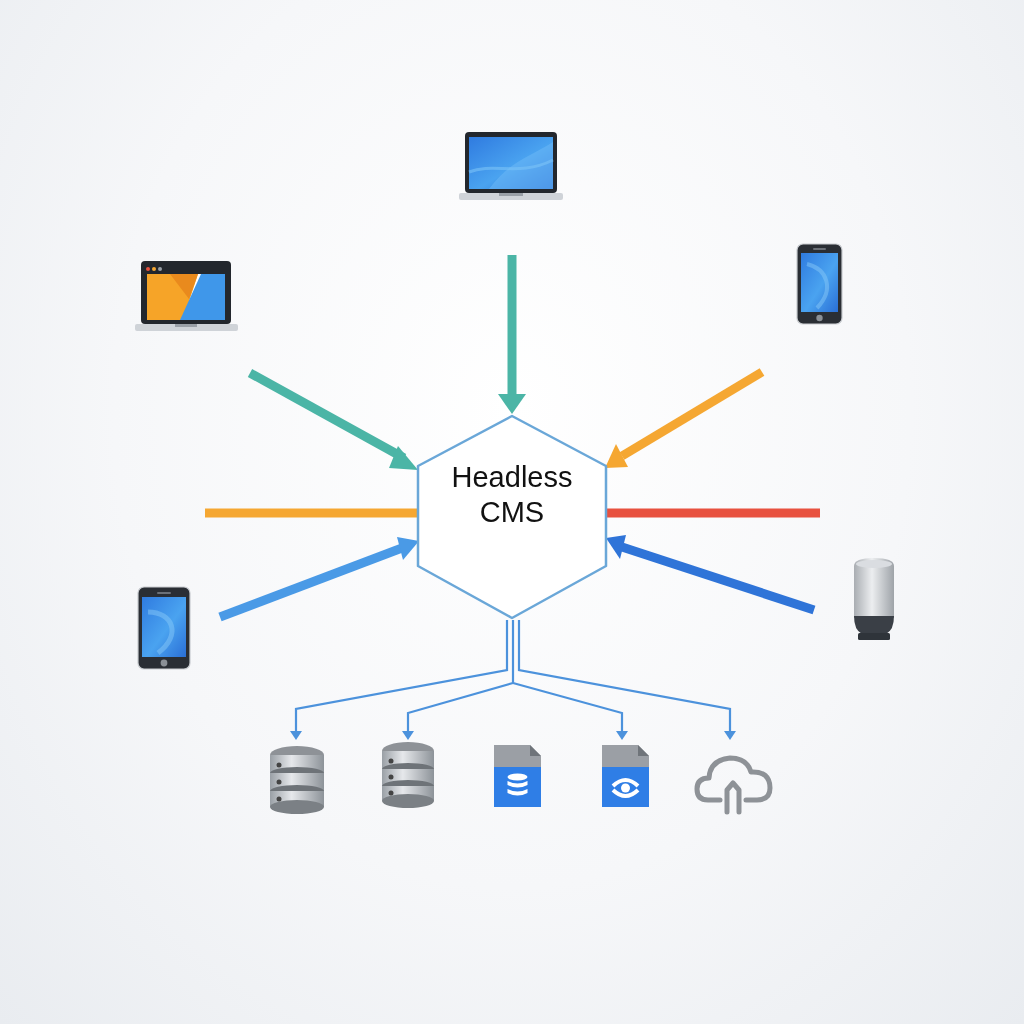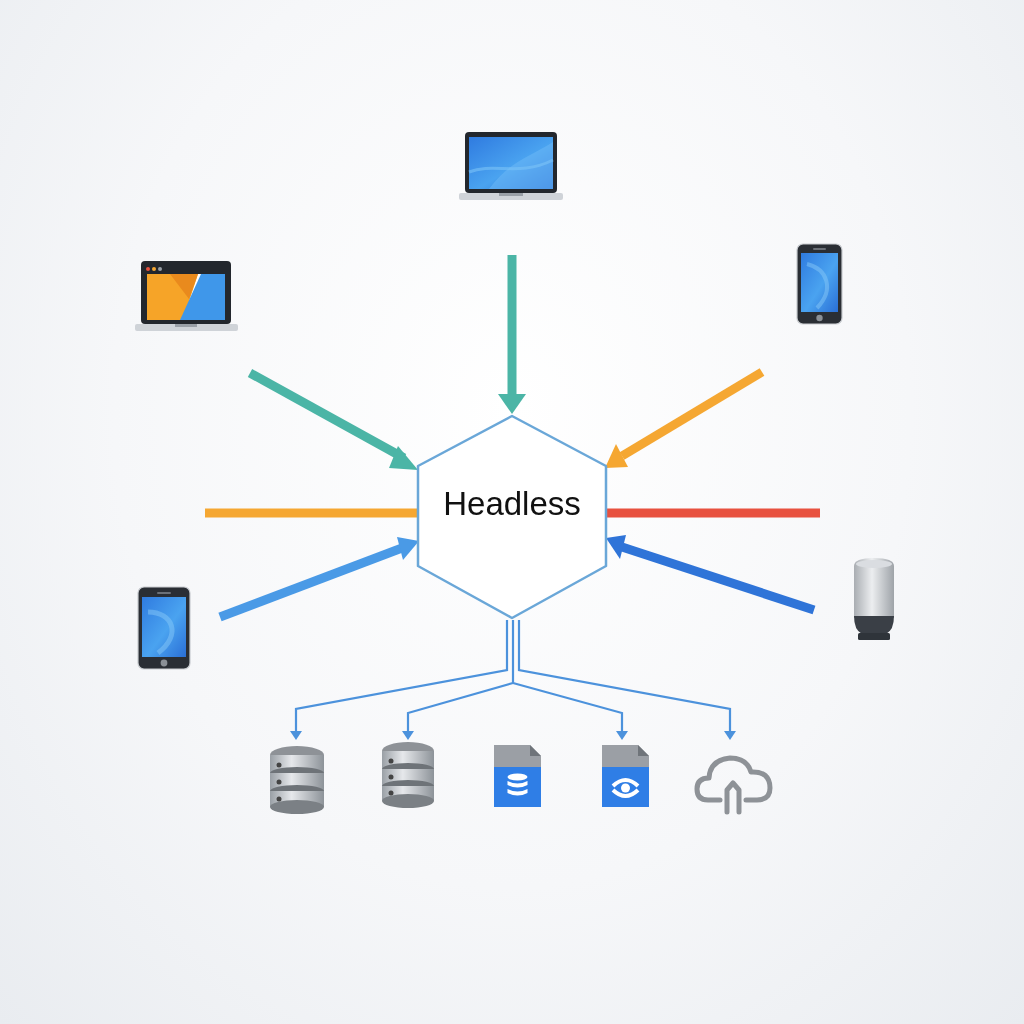--- a/index.html
+++ b/index.html
@@ -4,22 +4,22 @@
   <style>
     html, body { margin:0; padding:0; }
     body {
       width:1024px; height:1024px; overflow:hidden;
       background: radial-gradient(ellipse at 50% 40%, #ffffff 0%, #f6f7f9 55%, #e9ecf0 100%);
       font-family: "Liberation Sans", "DejaVu Sans", sans-serif;
       position:relative;
     }
     #stage { position:absolute; left:0; top:0; width:1024px; height:1024px; }
     .hub-label {
-      position:absolute; left:412px; top:486px; width:200px;
-      text-align:center; font-size:33px; line-height:35px; color:#111;
+      position:absolute; left:412px; top:460px; width:200px;
+      text-align:center; font-size:29px; line-height:35px; color:#111;
     }
   </style>
 </head>
 <body>
 
 <svg id="stage" width="1024" height="1024" viewBox="0 0 1024 1024">
   <defs>
     <linearGradient id="scr" x1="0" y1="0" x2="1" y2="1">
       <stop offset="0" stop-color="#2f7be0"></stop>
       <stop offset="0.55" stop-color="#4aa3f0"></stop>
@@ -169,13 +169,14 @@
   </g>
 
   <g transform="translate(694,752)" fill="none" stroke="#8e9297" stroke-width="5" stroke-linecap="round" stroke-linejoin="round">
     <path d="M26 48 L14 48 Q3 48 3 37 Q3 26 15 26 Q16 8 36 6 Q53 6 57 20 Q76 19 76 36 Q76 48 63 48 L52 48"></path>
     <path d="M33 60 L33 38 L39 31 L45 38 L45 60"></path>
   </g>
 </svg>
 
 <div class="hub-label">
   <div>Headless</div>
+  <div>CMS</div>
 </div>
 
 </body></html>

